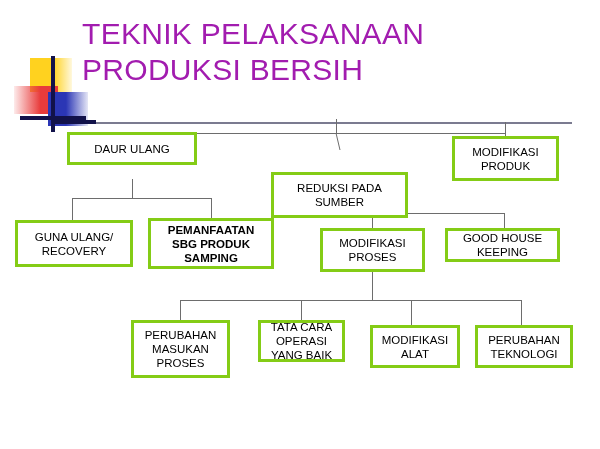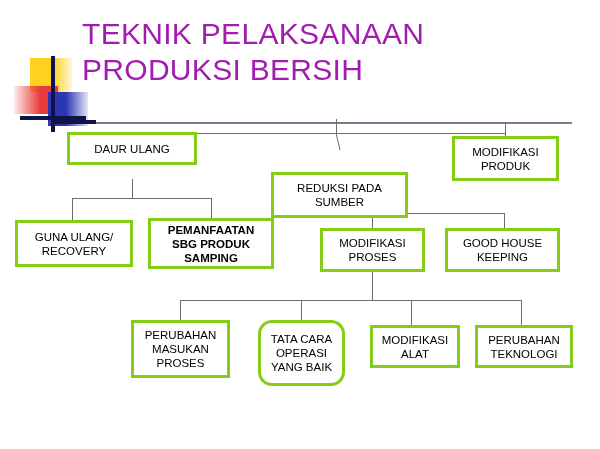--- a/index.html
+++ b/index.html
@@ -171,35 +171,35 @@
   <div class="node" style="left:15px;  top:220px; width:118px; height:47px;text-align:center;">GUNA ULANG/
 RECOVERY</div>
 
   <div class="node" style="left:148px; top:218px; width:126px; height:51px;font-weight:bold;">PEMANFAATAN
 SBG PRODUK
 SAMPING</div>
 
   <div class="node" style="left:320px; top:228px; width:105px; height:44px;">MODIFIKASI
 PROSES</div>
 
-  <div class="node" style="left:445px; top:228px; width:115px; height:44px;">GOOD HOUSE
+  <div class="node" style="left:445px; top:228px; width:115px; height:34px;">GOOD HOUSE
 KEEPING</div>
 
   <div class="ln v" style="left:372px; top:272px; height:29px;"></div>
   <div class="ln h" style="left:180px; top:300px; width:341px;"></div>
   <div class="ln v" style="left:180px; top:300px; height:21px;"></div>
   <div class="ln v" style="left:301px; top:300px; height:21px;"></div>
   <div class="ln v" style="left:411px; top:300px; height:26px;"></div>
   <div class="ln v" style="left:521px; top:300px; height:26px;"></div>
 
   <div class="node" style="left:131px; top:320px; width:99px;  height:58px;">PERUBAHAN
 MASUKAN
 PROSES</div>
 
-  <div class="node" style="left:258px; top:320px; width:87px;  height:66px;border-radius:14px;">TATA CARA
+  <div class="node" style="left:258px; top:320px; width:87px;  height:42px;">TATA CARA
 OPERASI
 YANG BAIK</div>
 
   <div class="node" style="left:370px; top:325px; width:90px;  height:43px;">MODIFIKASI
 ALAT</div>
 
   <div class="node" style="left:475px; top:325px; width:98px;  height:43px;">PERUBAHAN
 TEKNOLOGI</div>
 
 </div>

